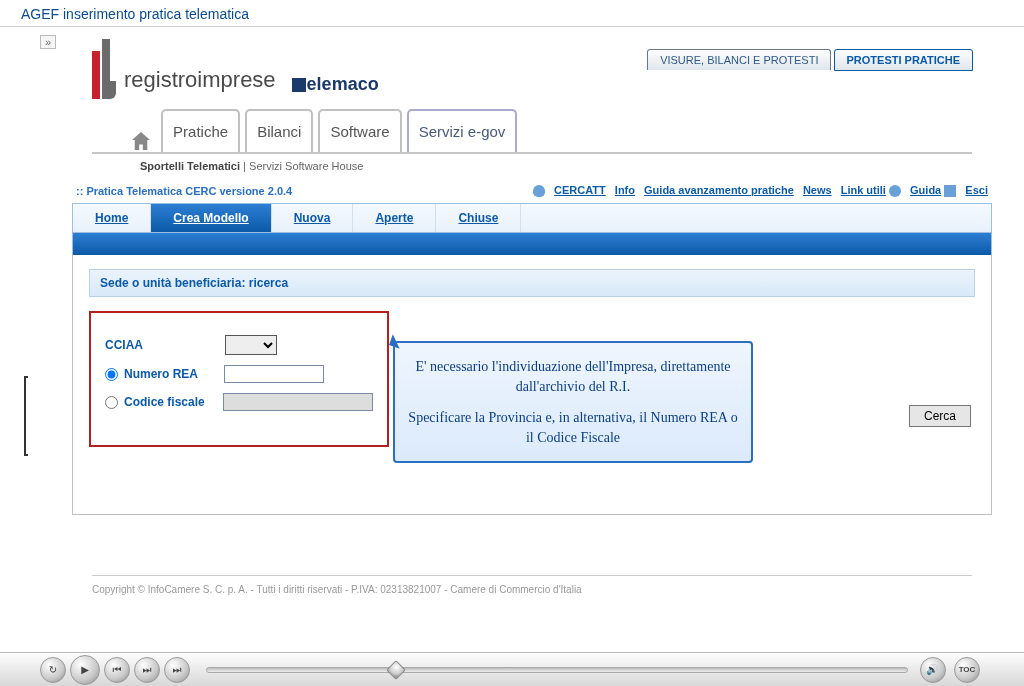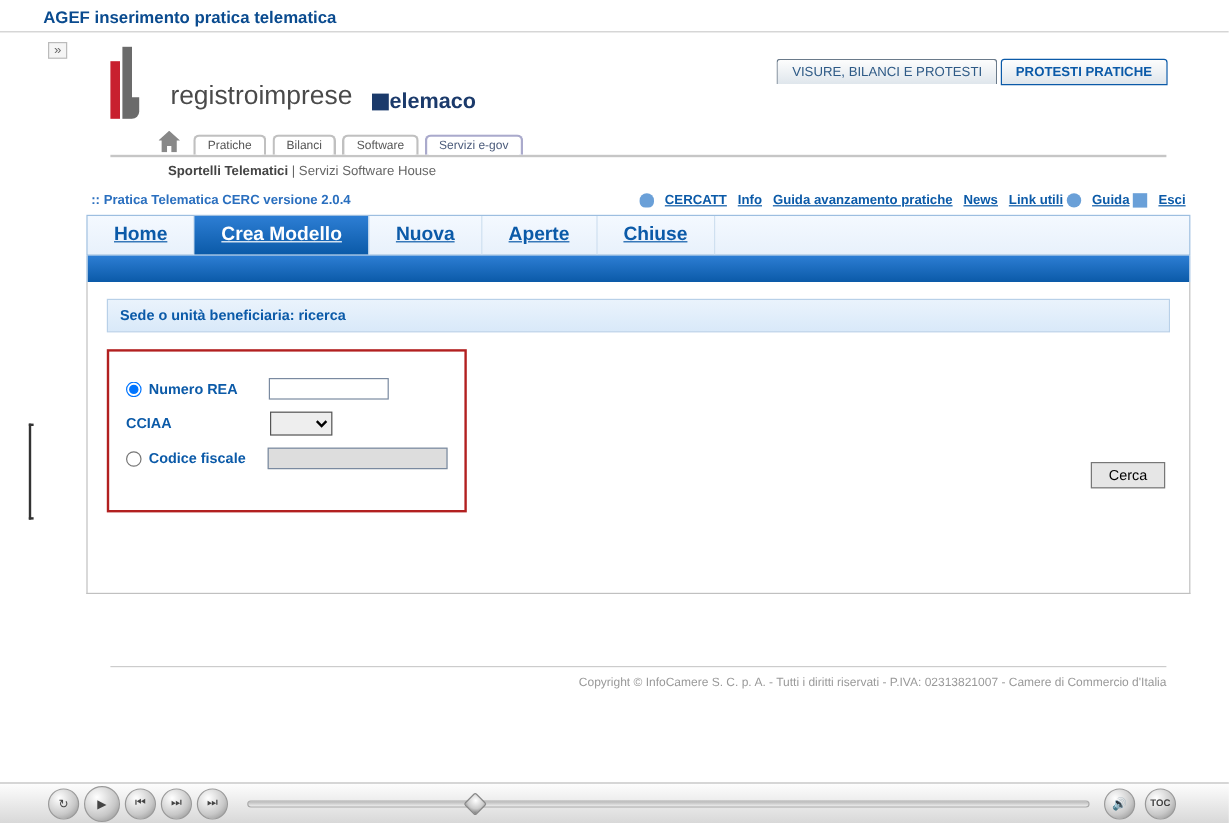--- a/index.html
+++ b/index.html
@@ -1,63 +1,63 @@
 <!DOCTYPE html>
 <html><head>
 <meta charset="utf-8">
 <style>
   * { box-sizing: border-box; margin: 0; padding: 0; }
   body { font-family: Verdana, Arial, sans-serif; font-size: 11px; background: #fff; width: 1024px; }
-  .top-title { color: #0a4b8f; font-size: 14px; font-weight: bold; padding: 6px 36px 4px; border-bottom: 1px solid #ccc; background:#fff; }
+  .top-title { color: #0a4b8f; font-size: 14px; font-weight: normal; padding: 6px 21px 4px; border-bottom: 1px solid #ccc; background:#fff; }
   .outer { position: relative; padding: 8px 0 0 40px; }
   .expand-btn { position: absolute; left: 40px; top: 8px; border: 1px solid #bbb; background: #f5f5f5; padding: 0 4px; font-size: 11px; color: #666; cursor: pointer; }
   .header { display:flex; justify-content: space-between; align-items: flex-start; width: 880px; margin: 0 auto; padding-top: 4px; }
   .logo-block { display:flex; align-items:flex-end; gap: 6px; }
   .logo-ri { display:flex; align-items:flex-end; }
   .logo-bar1 { width: 8px; height: 48px; background:#c8202f; margin-right:2px; }
   .logo-bar2 { width: 8px; height: 60px; background:#6b6b6b; margin-right:6px; position:relative; }
   .logo-bar2::after { content:""; position:absolute; right:-6px; bottom:0; width:6px; height:18px; background:#6b6b6b; border-bottom-right-radius:6px; }
-  .logo-text { font-family: Arial, sans-serif; font-size: 22px; color:#4a4a4a; font-weight: 400; margin-left:20px; margin-bottom:6px; }
+  .logo-text { font-family: Arial, sans-serif; font-size: 22px; color:#4a4a4a; font-weight: 400; margin-left:2px; margin-bottom:6px; }
   .logo-tel { display:inline-flex; align-items:center; font-size:18px; color:#1b3a6b; font-weight:700; margin-left:10px; margin-bottom:4px; }
   .logo-tel .sq { width:14px; height:14px; background:#1b3a6b; display:inline-block; margin-right:1px; }
   .top-nav { text-align:right; font-size:11px; color:#3a4a5a; letter-spacing:1px; }
   .top-nav a { color:#3a4a5a; text-decoration:none; margin-left:24px; cursor:pointer; }
   .subtabs { margin-top:10px; }
   .subtab { display:inline-block; border:1px solid #6a7a8a; background: linear-gradient(#fdfdfd,#dfe6ec); padding:4px 12px; font-size:11px; color:#2e5a86; margin-right:-1px; border-bottom:none; border-radius:3px 3px 0 0; cursor:pointer; }
   .subtab.active { border:1px solid #0b5aa8; color:#0b5aa8; font-weight:bold; }
   .tabs-row { width:880px; margin: 10px auto 0; border-bottom: 2px solid #c6c6c6; padding-left: 40px; }
   .home-icon { display:inline-block; width:18px; height:18px; background:#888; clip-path: polygon(50% 0, 100% 45%, 85% 45%, 85% 100%, 60% 100%, 60% 70%, 40% 70%, 40% 100%, 15% 100%, 15% 45%, 0 45%); vertical-align: bottom; margin-right: 8px; margin-bottom:2px; cursor:pointer; }
-  .tab { display:inline-block; border:2px solid #c0c0c0; border-bottom:none; border-radius:5px 5px 0 0; padding:2px 10px; font-size:10px; color:#555; margin-right:2px; background:#fff; cursor:pointer; vertical-align:bottom; }
+  .tab { display:inline-block; border:2px solid #c0c0c0; border-bottom:none; border-radius:5px 5px 0 0; padding:12px 10px; font-size:15px; color:#555; margin-right:2px; background:#fff; cursor:pointer; vertical-align:bottom; }
   .tab.active-soft { border-color:#aac; color:#4a5a7a; }
   .subline { width:880px; margin: 6px auto 0; color:#666; padding-left: 48px; font-size:11px; }
   .subline b { color:#444; font-weight:bold; }
   .app { width: 920px; margin: 12px auto 16px; position:relative; }
   .app-top { display:flex; justify-content:space-between; align-items:flex-end; font-size:11px; color:#0b5aa8; padding: 0 4px 6px; }
   .ver { color:#2a6fbf; font-weight:bold; font-size:11px; }
   .toolbar-right a { color:#0b5aa8; font-weight:bold; text-decoration:underline; margin-left:6px; cursor:pointer; font-size:11px; }
   .toolbar-right .icon { display:inline-block; width:12px; height:12px; vertical-align:middle; }
   .blue-tabs { background: linear-gradient(#f4f9ff,#e8f1fb); border:1px solid #9dbee0; display:flex; }
-  .blue-tabs .btab { padding:7px 22px; color:#0b5aa8; font-weight:bold; text-decoration:underline; cursor:pointer; border-right:1px solid #cfe0f0; font-size:16px; }
+  .blue-tabs .btab { padding:7px 22px; color:#0b5aa8; font-weight:bold; text-decoration:underline; cursor:pointer; border-right:1px solid #cfe0f0; font-size:12px; }
   .blue-tabs .btab.sel { background: linear-gradient(#2d7ed4,#0b5aa8); color:#fff; text-decoration:underline; }
   .blue-bar { height:22px; background: linear-gradient(#2d7ed4,#0b5aa8); border-left:1px solid #9dbee0; border-right:1px solid #9dbee0; }
   .panel { border:1px solid #c0c0c0; border-top:none; background:#fff; padding: 14px 16px 40px; min-height: 260px; position:relative; }
   .panel-title { background: linear-gradient(#eaf3fc,#d9e9f9); border:1px solid #b8d0e8; color:#0b5aa8; font-weight:bold; padding:6px 10px; font-size:12px; margin-bottom:14px; }
   .search-box { border: 2px solid #b22020; padding: 12px 14px 24px; width: 300px; }
   .field-row { display:flex; align-items:center; margin:10px 0; }
   .field-label { width: 120px; color:#0b5aa8; font-weight:bold; font-size:12px; }
   .field-row input[type=text] { border:1px solid #7a8aa0; height:18px; font-size:11px; padding:1px 3px; }
   .field-row input.short { width:100px; }
   .field-row input.long { width:150px; background:#ddd; }
   .field-row select { border:1px solid #555; height:20px; width:52px; background:#eee; font-size:11px; }
   .radio { margin-right:6px; }
   .btn-cerca { position:absolute; right:20px; top:150px; border:1px solid #777; background:#e6e6e6; padding:3px 14px; font-family:inherit; font-size:12px; cursor:pointer; }
   .callout { position:absolute; left: 320px; top: 86px; width: 360px; background: linear-gradient(#eef5fd,#dbeafc); border:2px solid #2a6fbf; border-radius:4px; padding:14px 12px; color:#0b3e82; font-family: Georgia, serif; font-size:14px; text-align:center; line-height:1.4; }
   .callout::before { content:""; position:absolute; left:-14px; top:-6px; width:0; height:0; border:8px solid transparent; border-right-color:#2a6fbf; transform: rotate(-25deg); }
   .bracket { position:absolute; left: -48px; top: 192px; width: 4px; height: 80px; border-left: 2px solid #333; border-top: 2px solid #333; border-bottom: 2px solid #333; }
-  .footer-copy { width:880px; margin: 60px auto 0; border-top:1px solid #ccc; text-align:right; color:#999; font-size:10px; padding:8px 0 4px; }
+  .footer-copy { width:880px; margin: 60px auto 0; border-top:1px solid #ccc; text-align:left; color:#999; font-size:10px; padding:8px 0 4px; }
   
   .player { position: fixed; left:0; right:0; bottom:0; height:34px; background: linear-gradient(#fdfdfd,#d8d8d8); border-top:1px solid #bbb; display:flex; align-items:center; padding:0 40px; }
   .pbtn { width:26px; height:26px; border-radius:50%; background: radial-gradient(circle at 35% 30%, #fff, #c8c8c8 60%, #888); border:1px solid #999; margin-right:4px; display:flex; align-items:center; justify-content:center; cursor:pointer; color:#444; font-size:10px; }
   .pbtn.big { width:30px; height:30px; }
   .ptrack { flex:1; height:6px; background: linear-gradient(#bbb,#eee); border-radius:3px; margin:0 12px; position:relative; border:1px solid #aaa; }
   .pthumb { position:absolute; left:26%; top:-5px; width:14px; height:14px; background: radial-gradient(circle at 35% 30%, #fff, #ccc 60%, #777); border:1px solid #888; border-radius:2px; transform: rotate(45deg); }
   .p-right { display:flex; gap:4px; }
 </style>
 </head>
 <body>
@@ -123,37 +123,42 @@
       <span class="btab">Aperte</span>
       <span class="btab">Chiuse</span>
     </div>
     <div class="blue-bar"></div>
 
     <div class="panel">
       <div class="panel-title">Sede o unità beneficiaria: ricerca</div>
 
       <div class="search-box">
         <div class="field-row">
+          <span class="field-label">CCIAA</span>
+          <select></select>
+        </div>
+        <div class="field-row">
           <input type="radio" name="sk" class="radio" checked="" style="">
           <span class="field-label" style="width:100px">Numero REA</span>
           <input type="text" class="short" style="">
-        </div>
-        <div class="field-row">
-          <span class="field-label">CCIAA</span>
-          <select></select>
         </div>
         <div class="field-row">
           <input type="radio" name="sk" class="radio" style="">
           <span class="field-label" style="width:100px">Codice fiscale</span>
           <input type="text" class="long" disabled="" style="">
         </div>
       </div>
 
       <button class="btn-cerca">Cerca</button>
 
+      <div class="callout">
+        <div>E' necessario l'individuazione dell'Impresa, direttamente dall'archivio del R.I.</div>
+        <div style="height:12px"></div>
+        <div>Specificare la Provincia e, in alternativa, il Numero REA o il Codice Fiscale</div>
+      </div>
     </div>
 
     <div class="footer-copy">Copyright © InfoCamere S. C. p. A. - Tutti i diritti riservati - P.IVA: 02313821007 - Camere di Commercio d'Italia</div>
   </div>
 </div>
 
 <div class="player">
   <div class="pbtn">↻</div>
   <div class="pbtn big">▶</div>
   <div class="pbtn">⏮</div>

